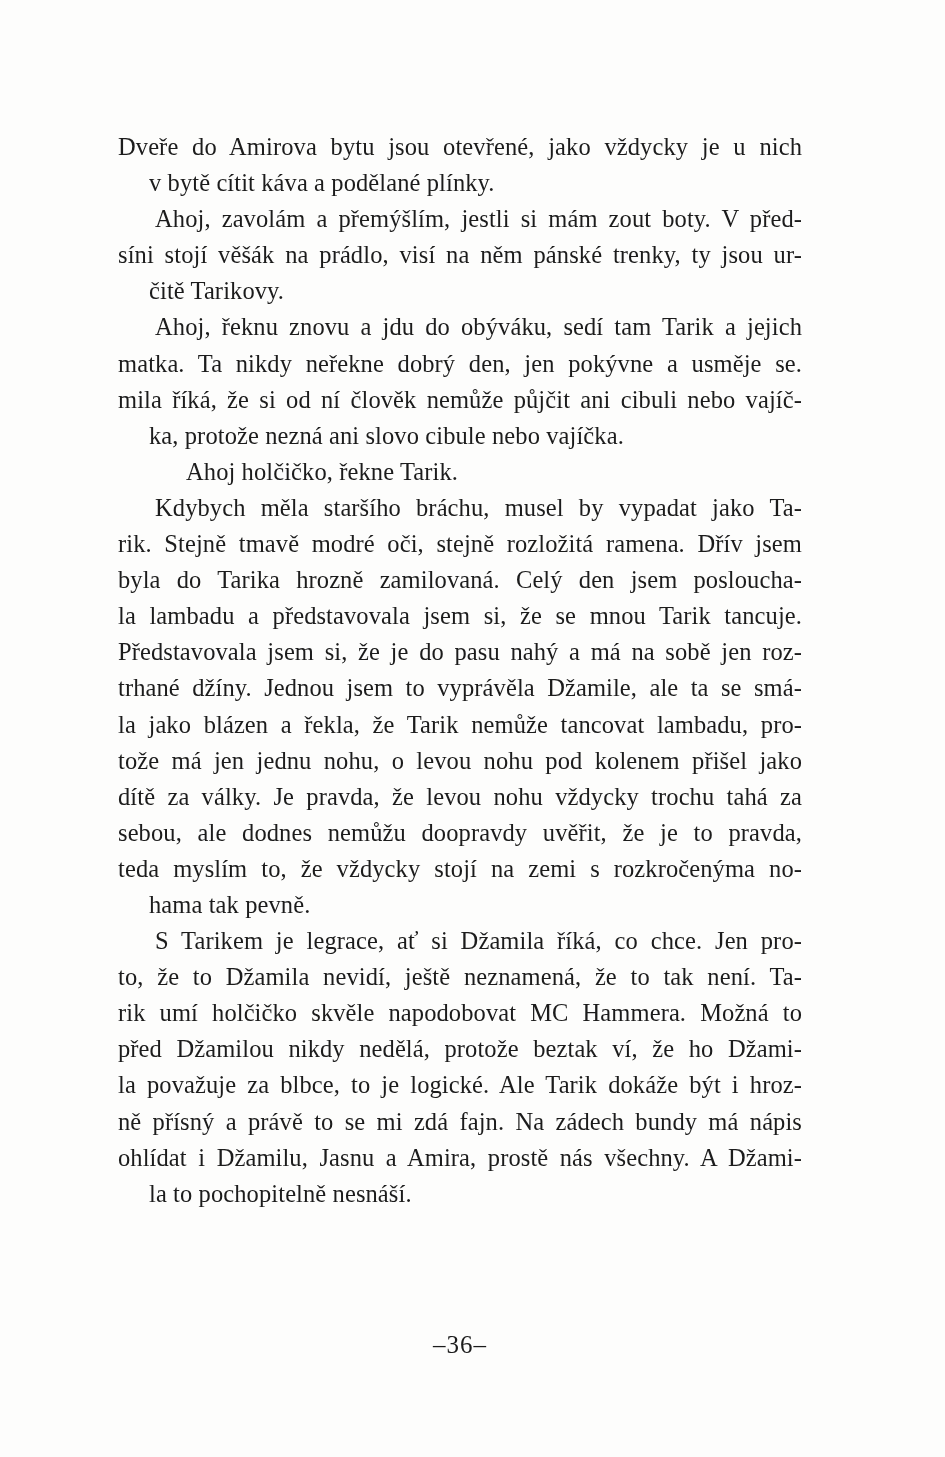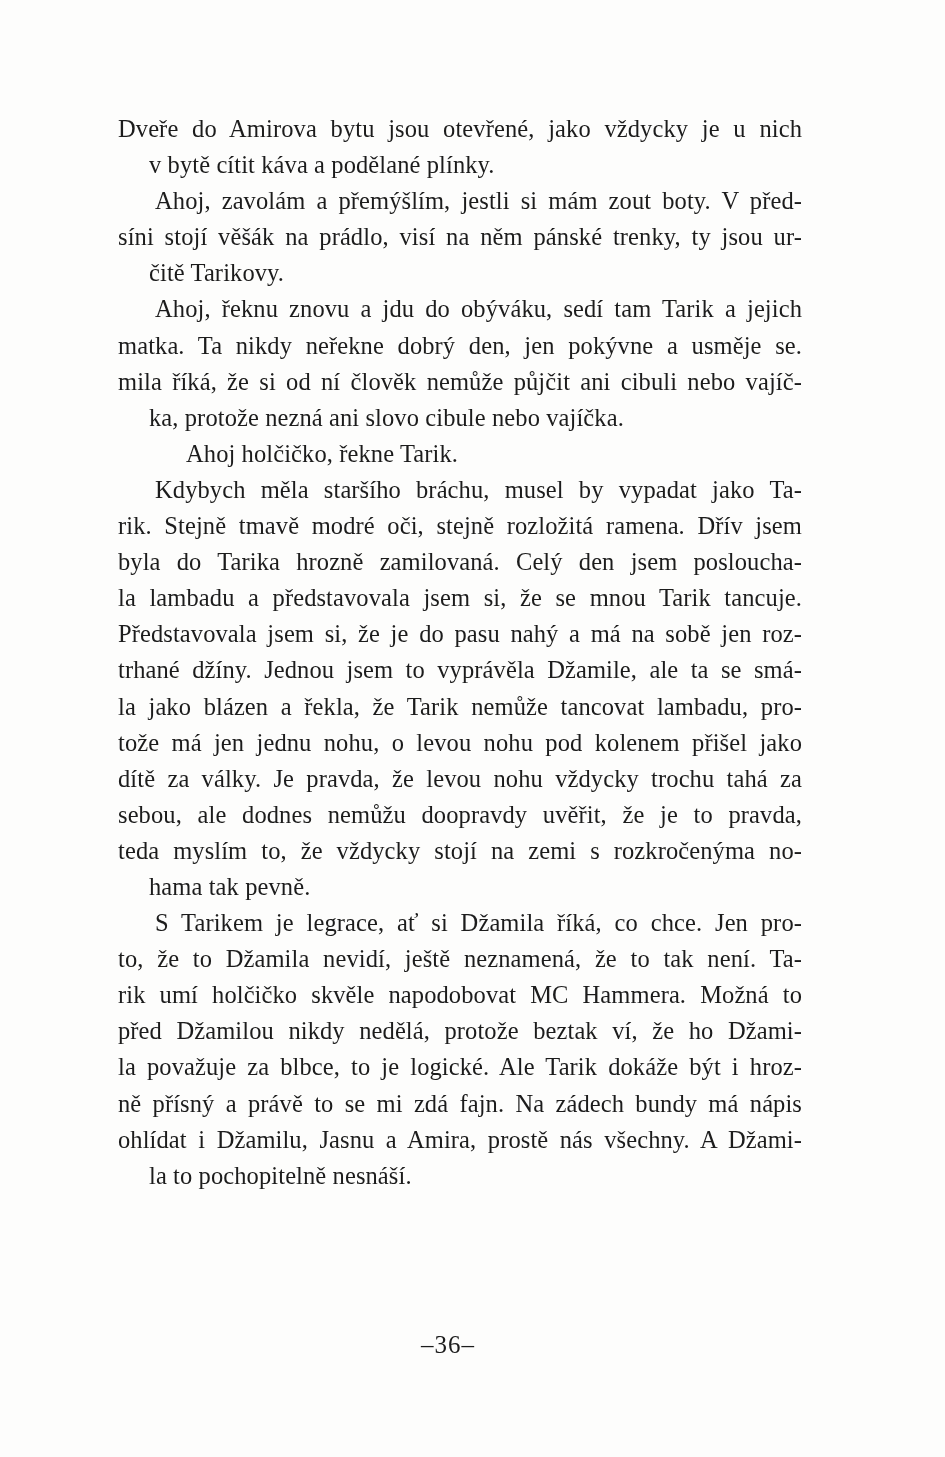--- a/index.html
+++ b/index.html
@@ -15,21 +15,21 @@
     overflow: hidden;
   }
   .page {
     position: absolute;
     inset: 0;
     background: #fdfdfc;
   }
   .text-block {
     position: absolute;
     left: 118px;
-    top: 111px;
+    top: 129px;
     width: 684px;
     font-size: 24.5px;
     line-height: 36.1px;
     color: #1c1c1c;
     letter-spacing: 0.1px;
   }
   .paragraph {
     margin: 0;
     padding: 0;
   }
@@ -42,21 +42,21 @@
   .line.last {
     text-align-last: left;
     margin-left: 31px;
     -moz-text-align-last: left;
   }
   .line.indent {
     text-indent: 37px;
   }
   .footer {
     position: absolute;
-    left: 106px;
+    left: 118px;
     top: 1331px;
     width: 684px;
     text-align: center;
     font-size: 25px;
     color: #1c1c1c;
     letter-spacing: 1px;
   }
 </style>
 </head>
 <body>

